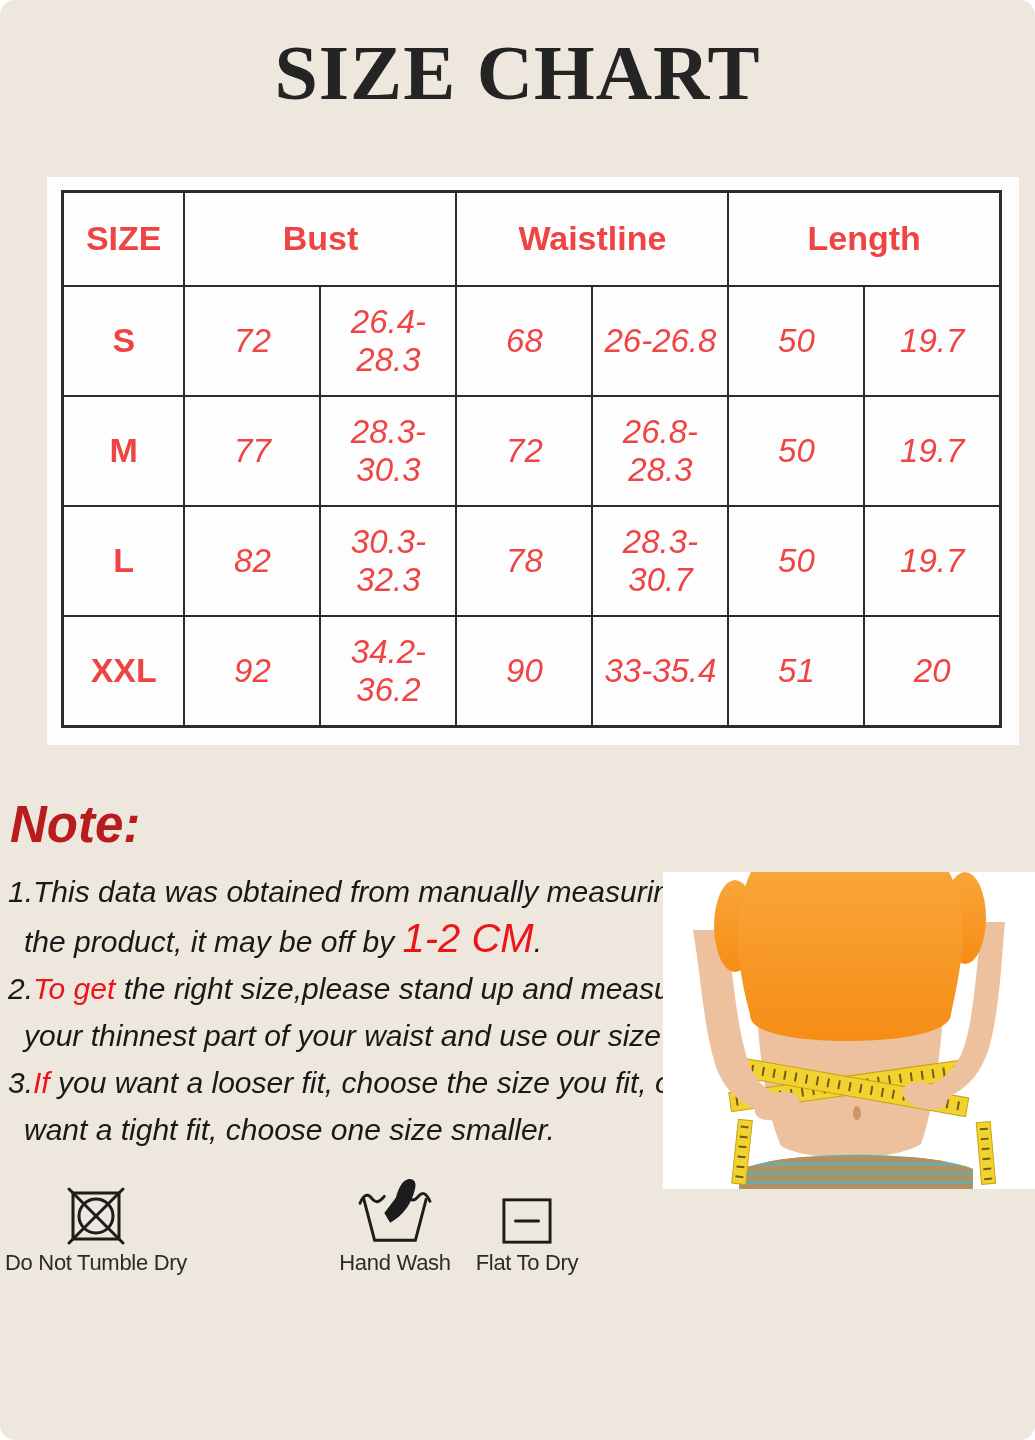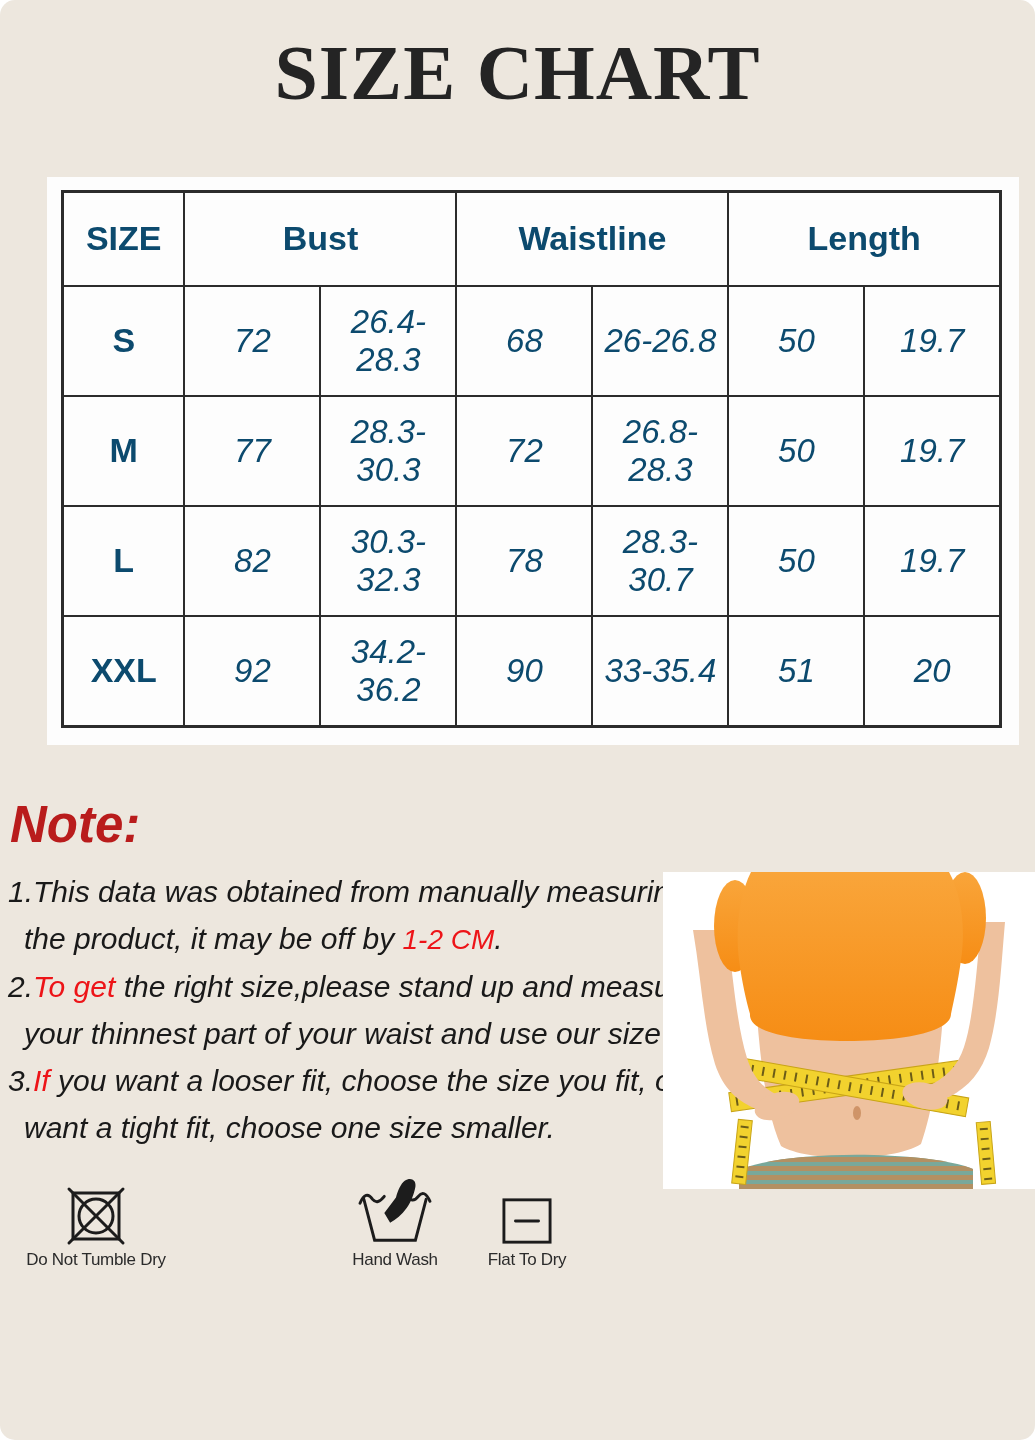--- a/index.html
+++ b/index.html
@@ -27,21 +27,21 @@
   }
   table.size-table {
     position:absolute; left:14px; top:13px;
     width:941px; height:538px;
     border-collapse:collapse;
     table-layout:fixed;
   }
   table.size-table th, table.size-table td {
     border:2px solid #2c2c2c;
     text-align:center; vertical-align:middle;
-    padding:0; color:#0c4a6e;
+    padding:0; color:#ef4444;
   }
   table.size-table { border:3px solid #2c2c2c; }
   tr.r-head   { height:67px; }
   tr.r-units  { height:66px; }
   tr.r-data   { height:67px; }
   th.group    { font-size:34px; font-weight:700; }
   td.unit     { font-size:30px; font-weight:700; }
   td.size-lbl { font-size:34px; font-weight:700; }
   td.val      { font-size:33px; font-style:italic; }
   
@@ -52,36 +52,36 @@
   .note-heading {
     font-size:51px; font-style:italic; font-weight:600;
     color:#b91c1c; margin:0 0 14px 2px;
   }
   .note-line {
     font-size:30px; font-style:italic; line-height:47px;
     white-space:nowrap;
   }
   .note-line.indent { padding-left:16px; }
   .note-red  { color:#ed1418; }
-  .note-red.big { font-size:28px; }
+  .note-red.big { font-size:40px; }
   
   .photo {
     position:absolute; left:663px; top:872px;
     width:372px; height:317px; background:#fff;
   }
   
   .care-item {
     position:absolute; top:1172px; width:180px;
     display:flex; flex-direction:column; align-items:center;
   }
   .care-icon-box {
     height:74px; display:flex; align-items:flex-end; justify-content:center;
   }
   .care-label {
-    margin-top:4px; font-size:17px; color:#2b2b2b;
+    margin-top:4px; font-size:22px; color:#2b2b2b;
     letter-spacing:-0.3px; white-space:nowrap;
   }
   .ci { stroke:#1c1c1c; fill:none; stroke-width:3; stroke-linecap:round; }
 </style>
 </head>
 <body>
 
 <div class="page">
 
   <div class="title">SIZE CHART</div>

